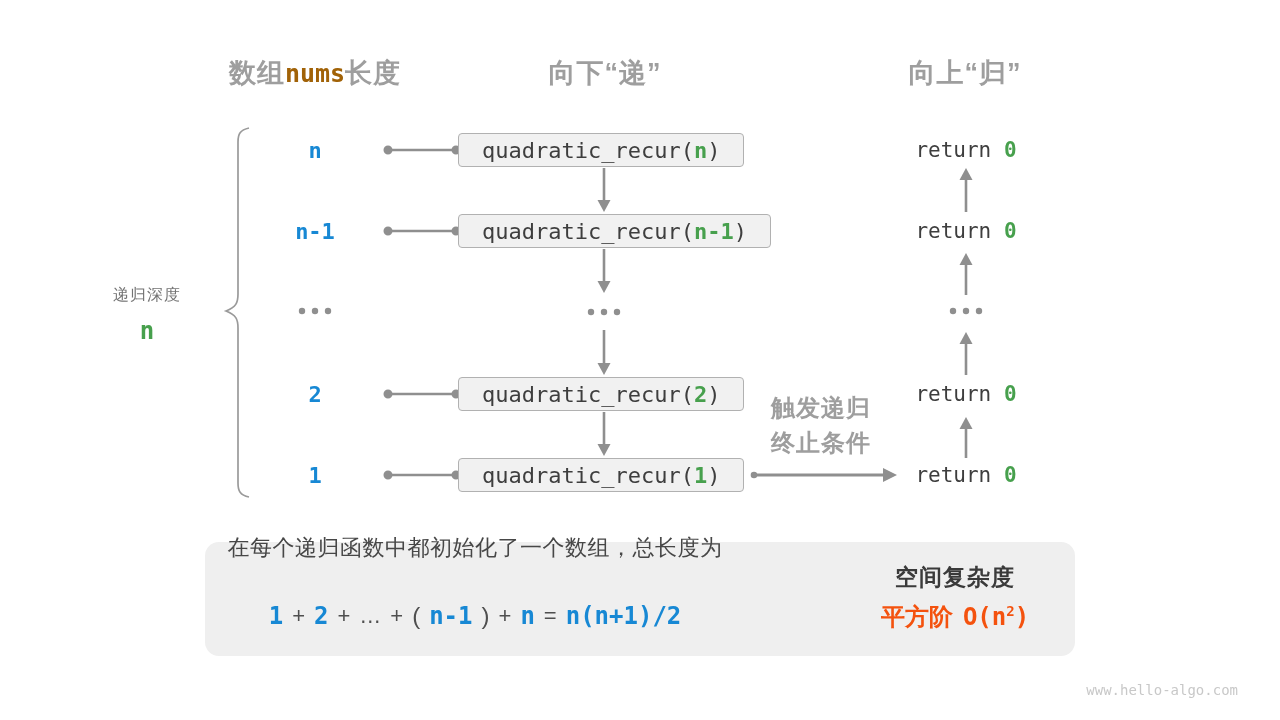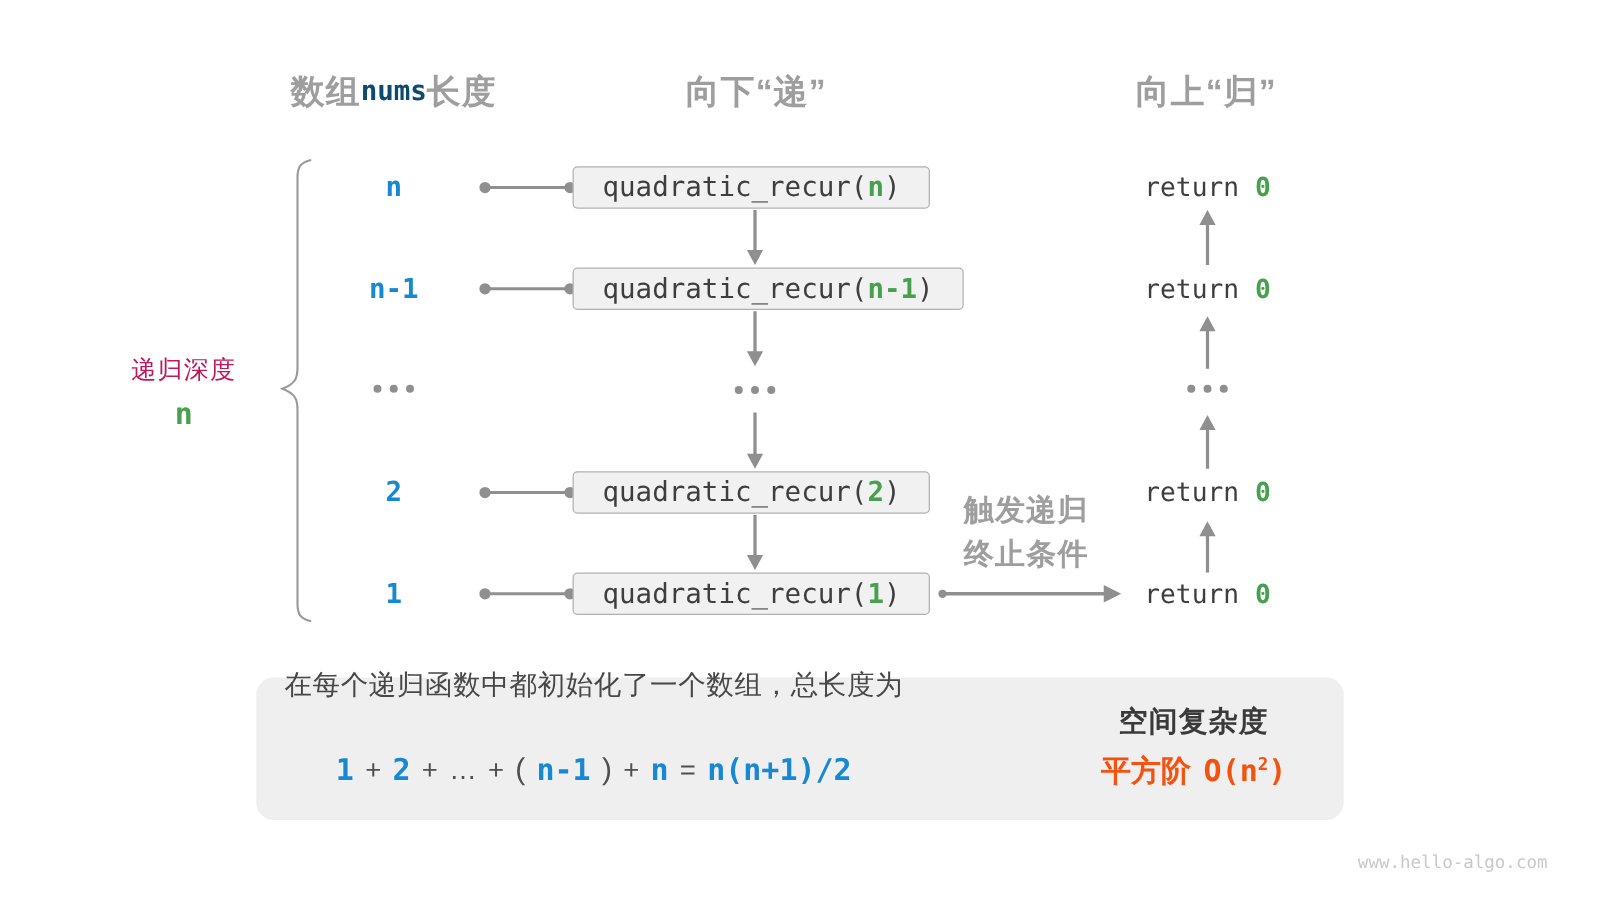--- a/index.html
+++ b/index.html
@@ -3,24 +3,24 @@
 <meta charset="utf-8">
 <style>
   html,body{margin:0;padding:0;background:#ffffff;}
   #canvas{position:relative;width:1280px;height:720px;background:#ffffff;overflow:hidden;
           font-family:"Liberation Sans", sans-serif;}
   svg.overlay{position:absolute;left:0;top:0;z-index:1;}
   .txt{position:absolute;z-index:2;display:flex;align-items:center;justify-content:center;white-space:pre;}
 
   
   .col-header{font-size:27px;font-weight:bold;color:#9e9e9e;letter-spacing:1px;gap:0;}
-  .hdr-code{font-family:"DejaVu Sans Mono", monospace;font-size:22px;font-weight:bold;color:#0c4a6e;letter-spacing:0;}
+  .hdr-code{font-family:"DejaVu Sans Mono", monospace;font-size:25px;font-weight:bold;color:#a16207;letter-spacing:0;}
 
   
-  .depth-title{font-size:20px;color:#be185d;letter-spacing:1px;}
+  .depth-title{font-size:16px;color:#737373;letter-spacing:1px;}
   .depth-n{font-family:"DejaVu Sans Mono", monospace;font-size:24px;font-weight:bold;color:#47a04d;}
 
   
   .num{font-family:"DejaVu Sans Mono", monospace;font-size:22px;font-weight:bold;color:#1788d4;}
 
   
   .callbox{position:absolute;z-index:2;height:34px;display:inline-flex;align-items:center;
            padding:0 23px;background:#f1f1f1;border:1.5px solid #b1b1b1;border-radius:4px;
            font-family:"DejaVu Sans Mono", monospace;font-size:22px;color:#3e3e3e;box-sizing:border-box;white-space:pre;}
   .arg{color:#47a04d;font-weight:bold;}

